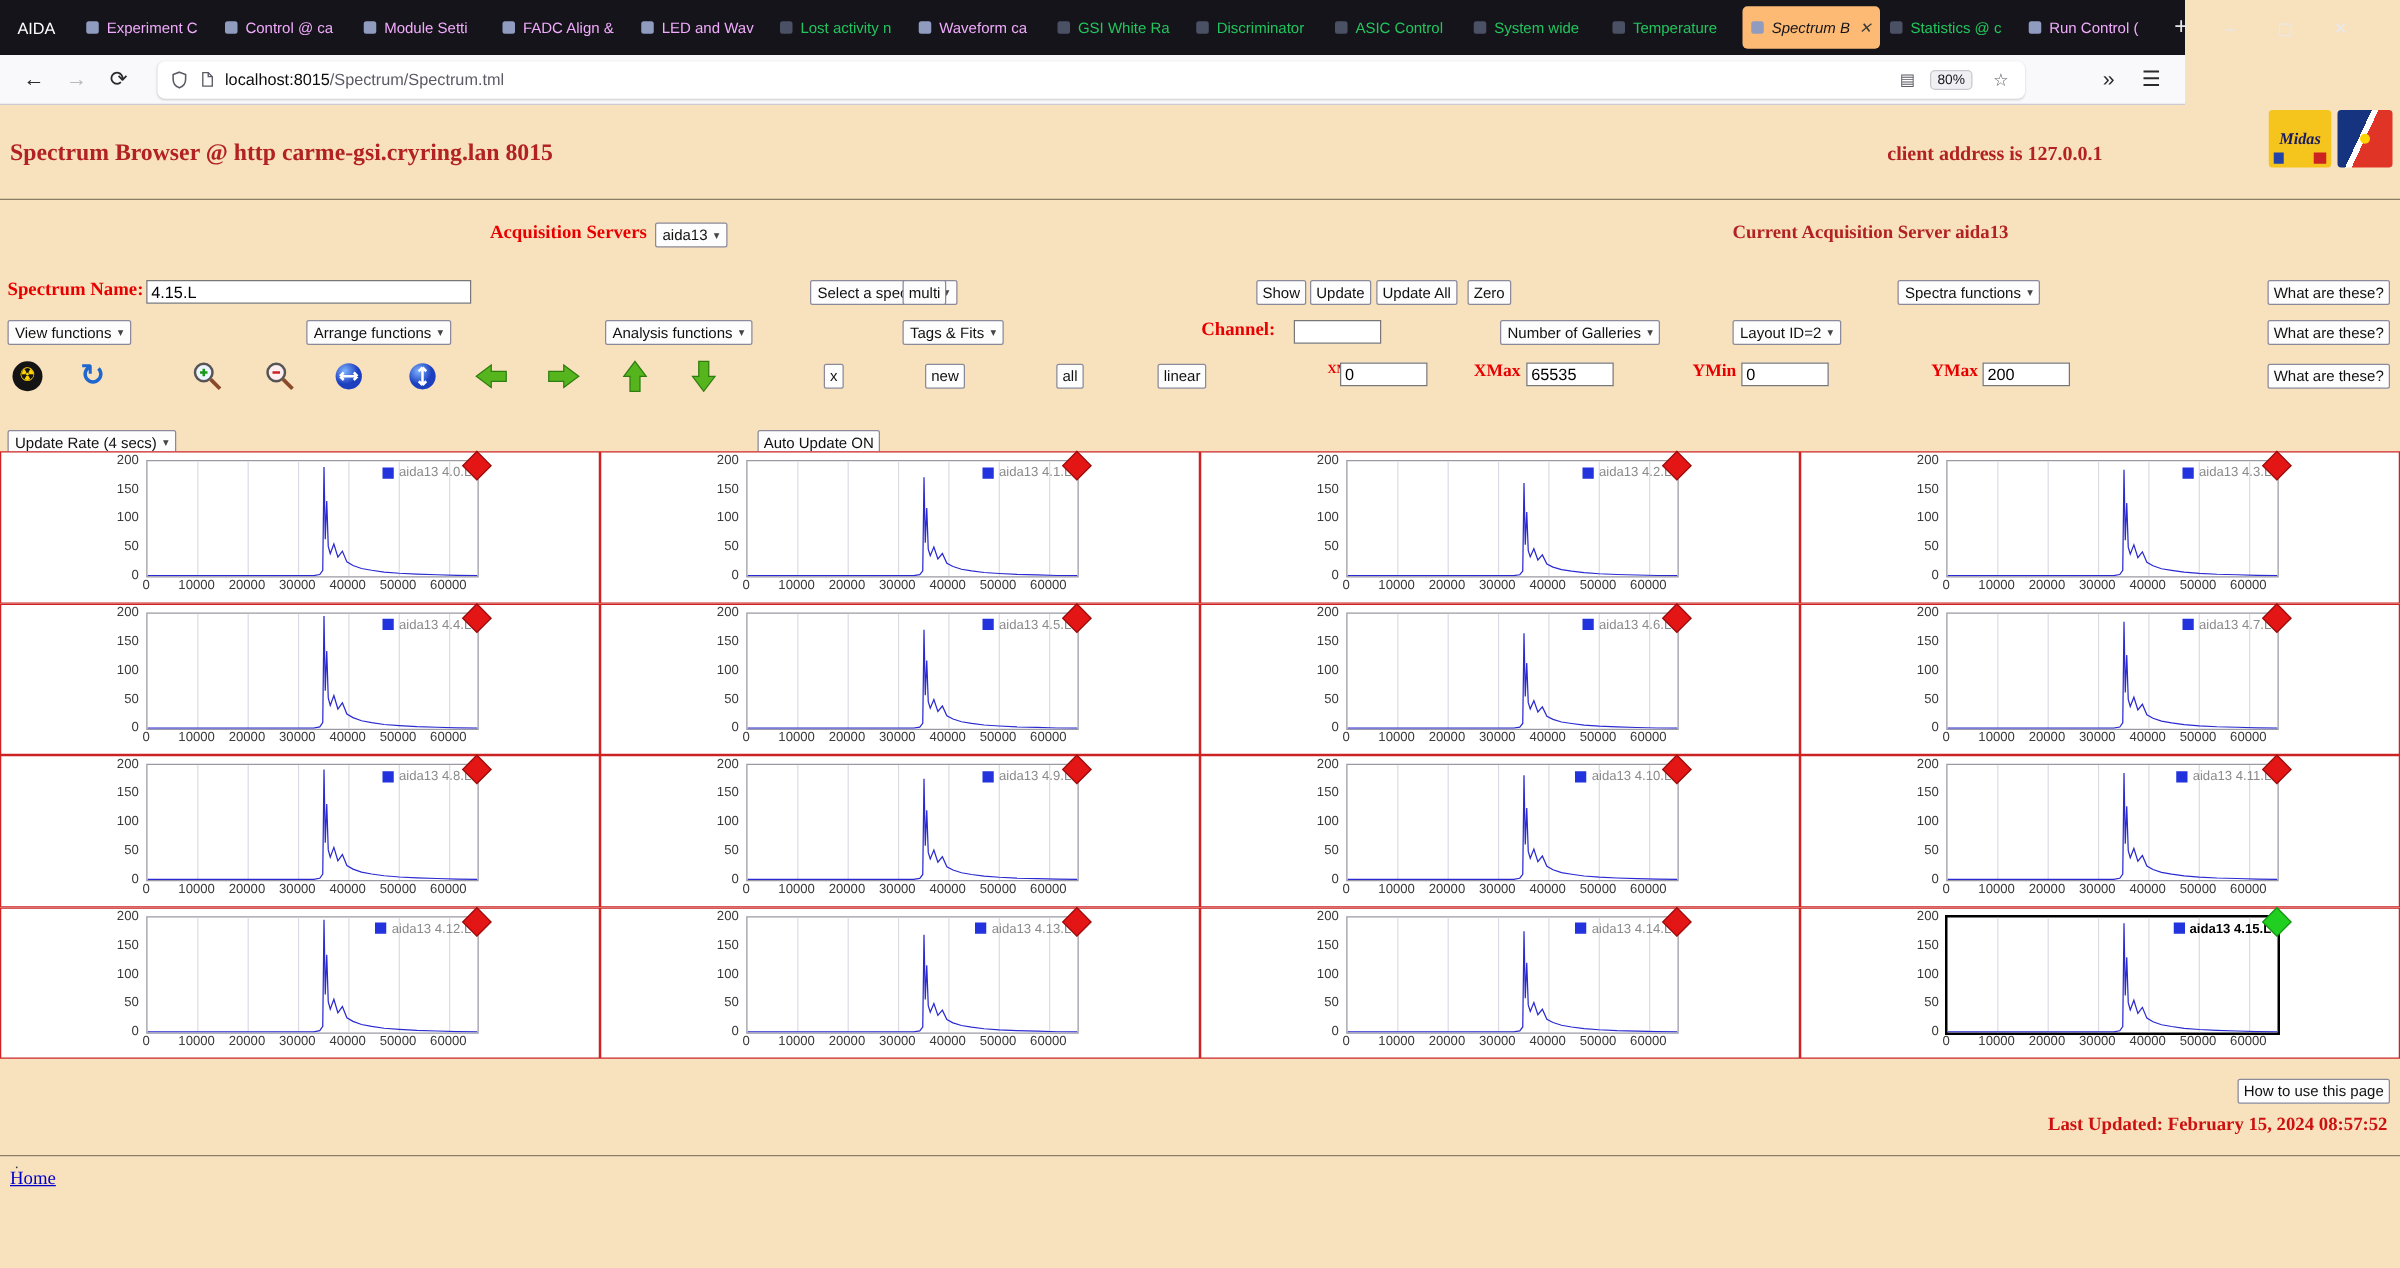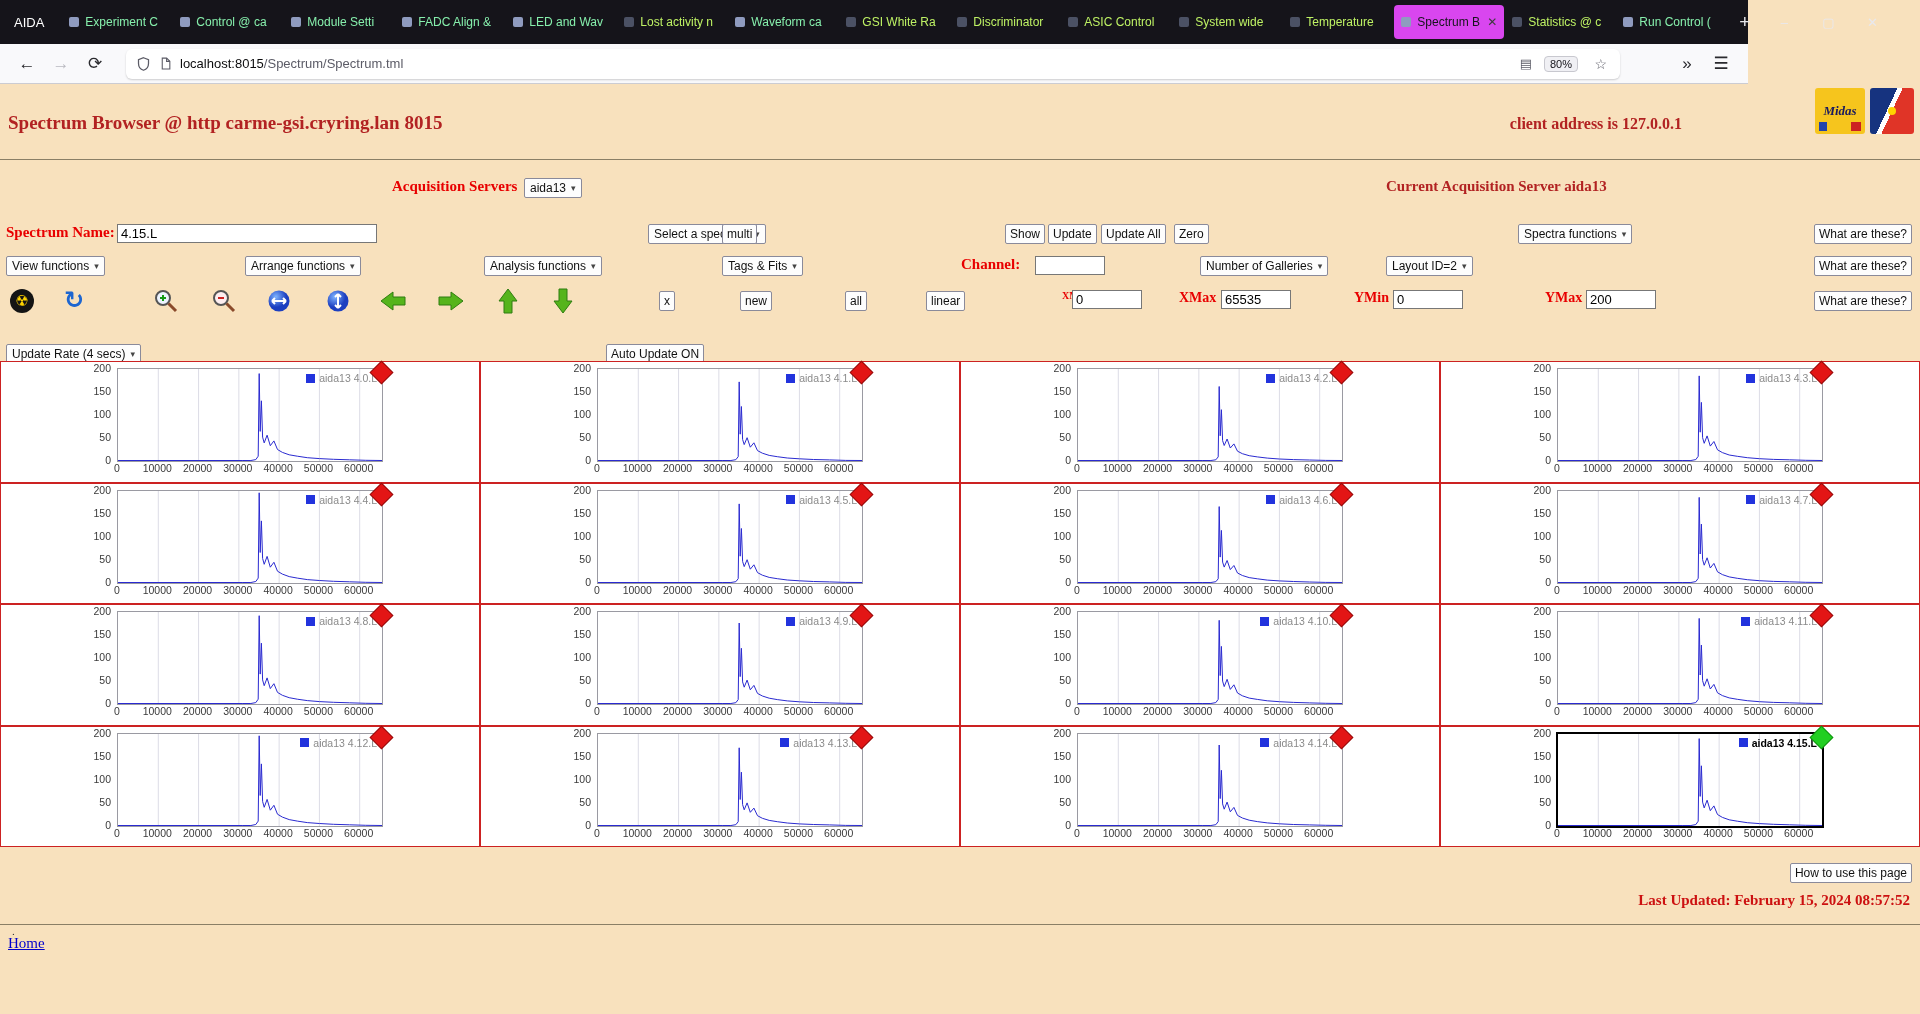--- a/index.html
+++ b/index.html
@@ -2,24 +2,24 @@
 <html><head>
 <meta charset="utf-8">
 <style>
   html,body{margin:0;padding:0;width:1920px;height:1014px;overflow:hidden;background:#f8e1bd;}
   .screen{position:relative;width:1748px;height:1014px;font-family:"Liberation Serif",serif;}
 
   
   .tabstrip{height:44px;background:#15141a;display:flex;align-items:center;}
   .win-title{padding:0 18px 0 14px;font:13px "Liberation Sans",sans-serif;color:#ffffff;flex:none;}
   .tabs{display:flex;align-items:center;height:36px;flex:none;}
-  .tab{width:110px;height:34px;display:flex;align-items:center;gap:6px;padding:0 7px;border-radius:4px;margin-right:1px;color:#86efac;font:12px "Liberation Sans",sans-serif;flex:none;box-sizing:border-box;}
-  .tab.dim{color:#bef264;}
+  .tab{width:110px;height:34px;display:flex;align-items:center;gap:6px;padding:0 7px;border-radius:4px;margin-right:1px;color:#f0abfc;font:12px "Liberation Sans",sans-serif;flex:none;box-sizing:border-box;}
+  .tab.dim{color:#22c55e;}
   .tab.dim .fav{opacity:.45;}
-  .tab.active{background:#d946ef;color:#15141a;}
+  .tab.active{background:#fdba74;color:#15141a;font-style:italic;}
   .tab .tlabel{white-space:nowrap;overflow:hidden;flex:1;}
   .fav{width:10px;height:10px;border-radius:2px;background:#8f9bbf;flex:none;}
   .tclose{font-size:12px;color:#3a3a3a;flex:none;}
   .newtab-btn{color:#e6e6ea;font:19px "Liberation Sans",sans-serif;padding:0 12px;}
   .win-controls{margin-left:auto;display:flex;}
   .wc{width:44px;text-align:center;color:#e8e8ee;font:13px "Liberation Sans",sans-serif;}
 
   .navbar{height:39px;background:#f9f9fb;border-bottom:1px solid #ccccd2;display:flex;align-items:center;padding:0 12px;gap:4px;}
   .nav-ic{font:17px "Liberation Sans",sans-serif;color:#2a2a2e;width:30px;text-align:center;flex:none;}
   .nav-ic.fwd{color:#b9b9c0;}

